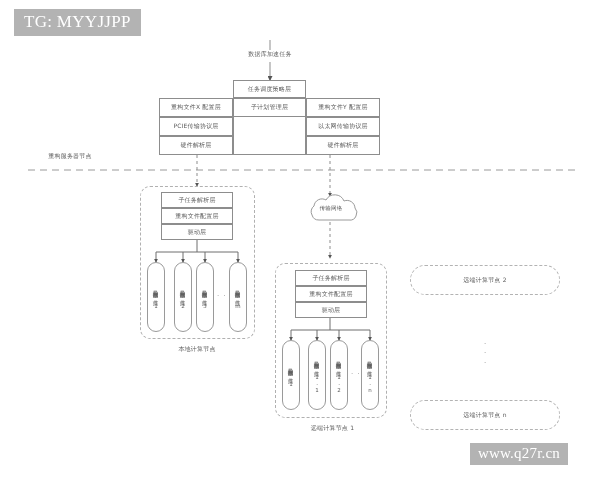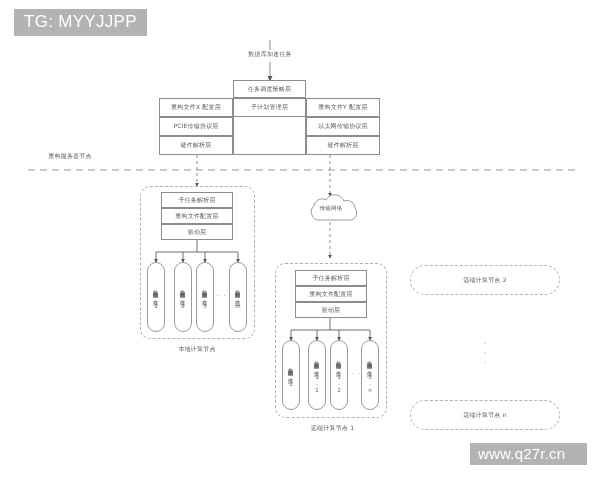--- a/index.html
+++ b/index.html
@@ -107,33 +107,33 @@
   }
 
   
   .wm {
     position: absolute;
     background: #b3b3b3;
     color: #ffffff;
     display: flex;
     align-items: center;
     justify-content: center;
-    font-family: Liberation Sans, sans-serif;
+    font-family: Liberation Serif, serif;
   }
   #wm-top {
     left: 14px;
     top: 9px;
     padding: 3px 10px 4px 10px;
     font-size: 17px;
     letter-spacing: .3px;
   }
   #wm-bottom {
     left: 470px;
     top: 443px;
-    padding: 2px 22px 3px 8px;
+    padding: 2px 8px 3px 8px;
     font-size: 15px;
     letter-spacing: .2px;
   }
 
   .cloud-text {
     position: absolute;
     font-size: 5.5px;
     color: #5a5a5a;
     white-space: nowrap;
     letter-spacing: .2px;

